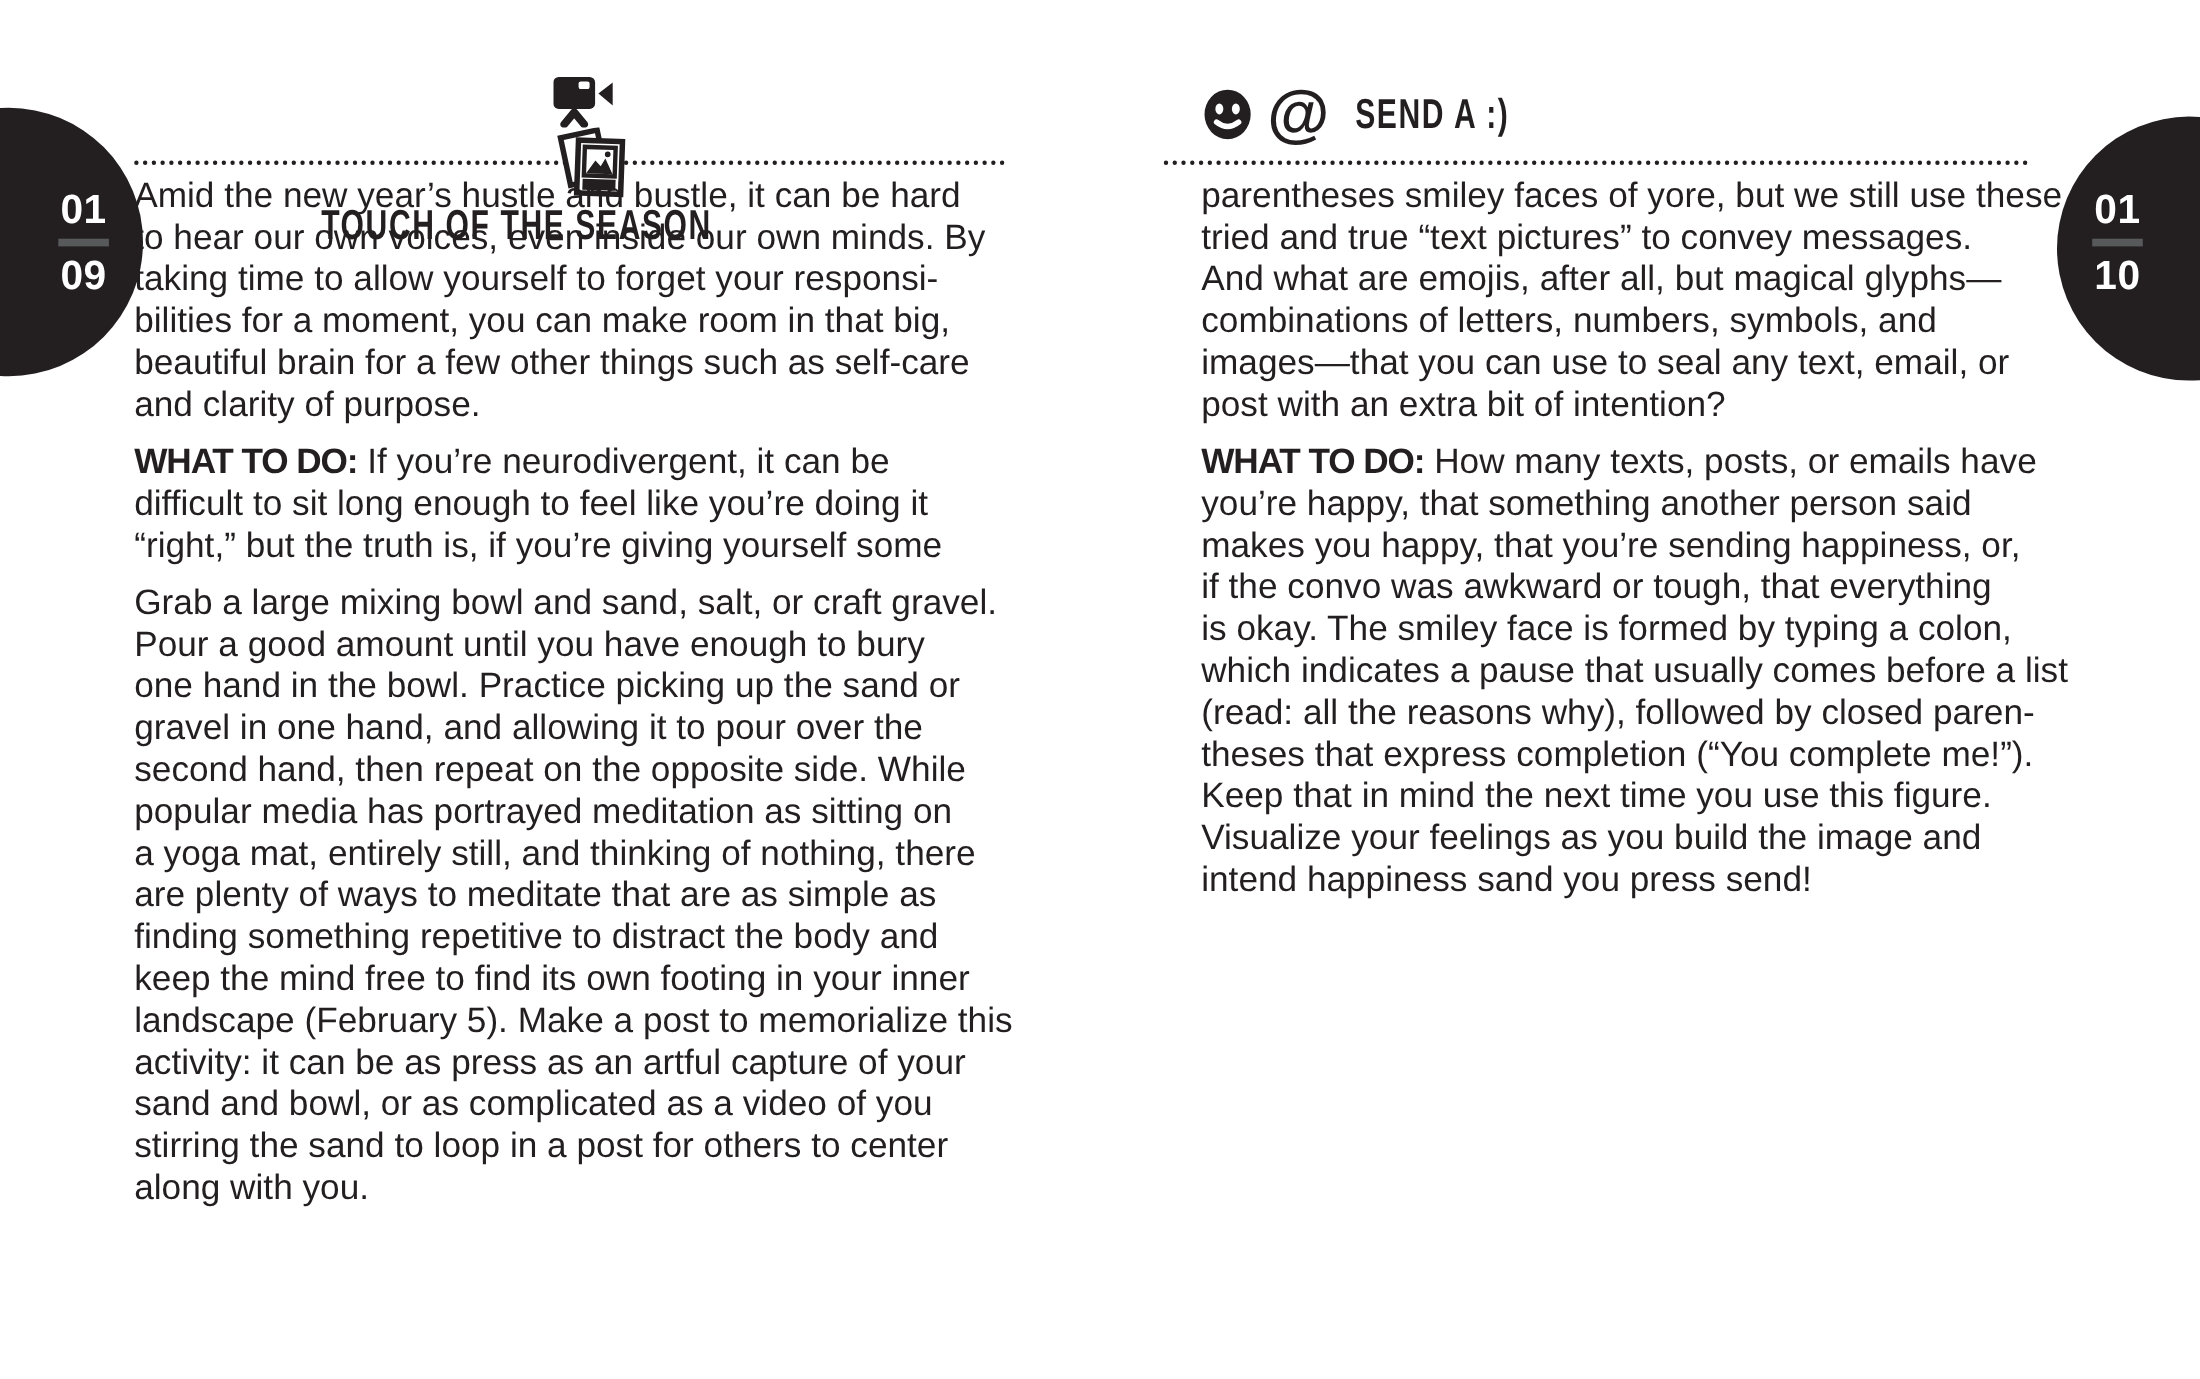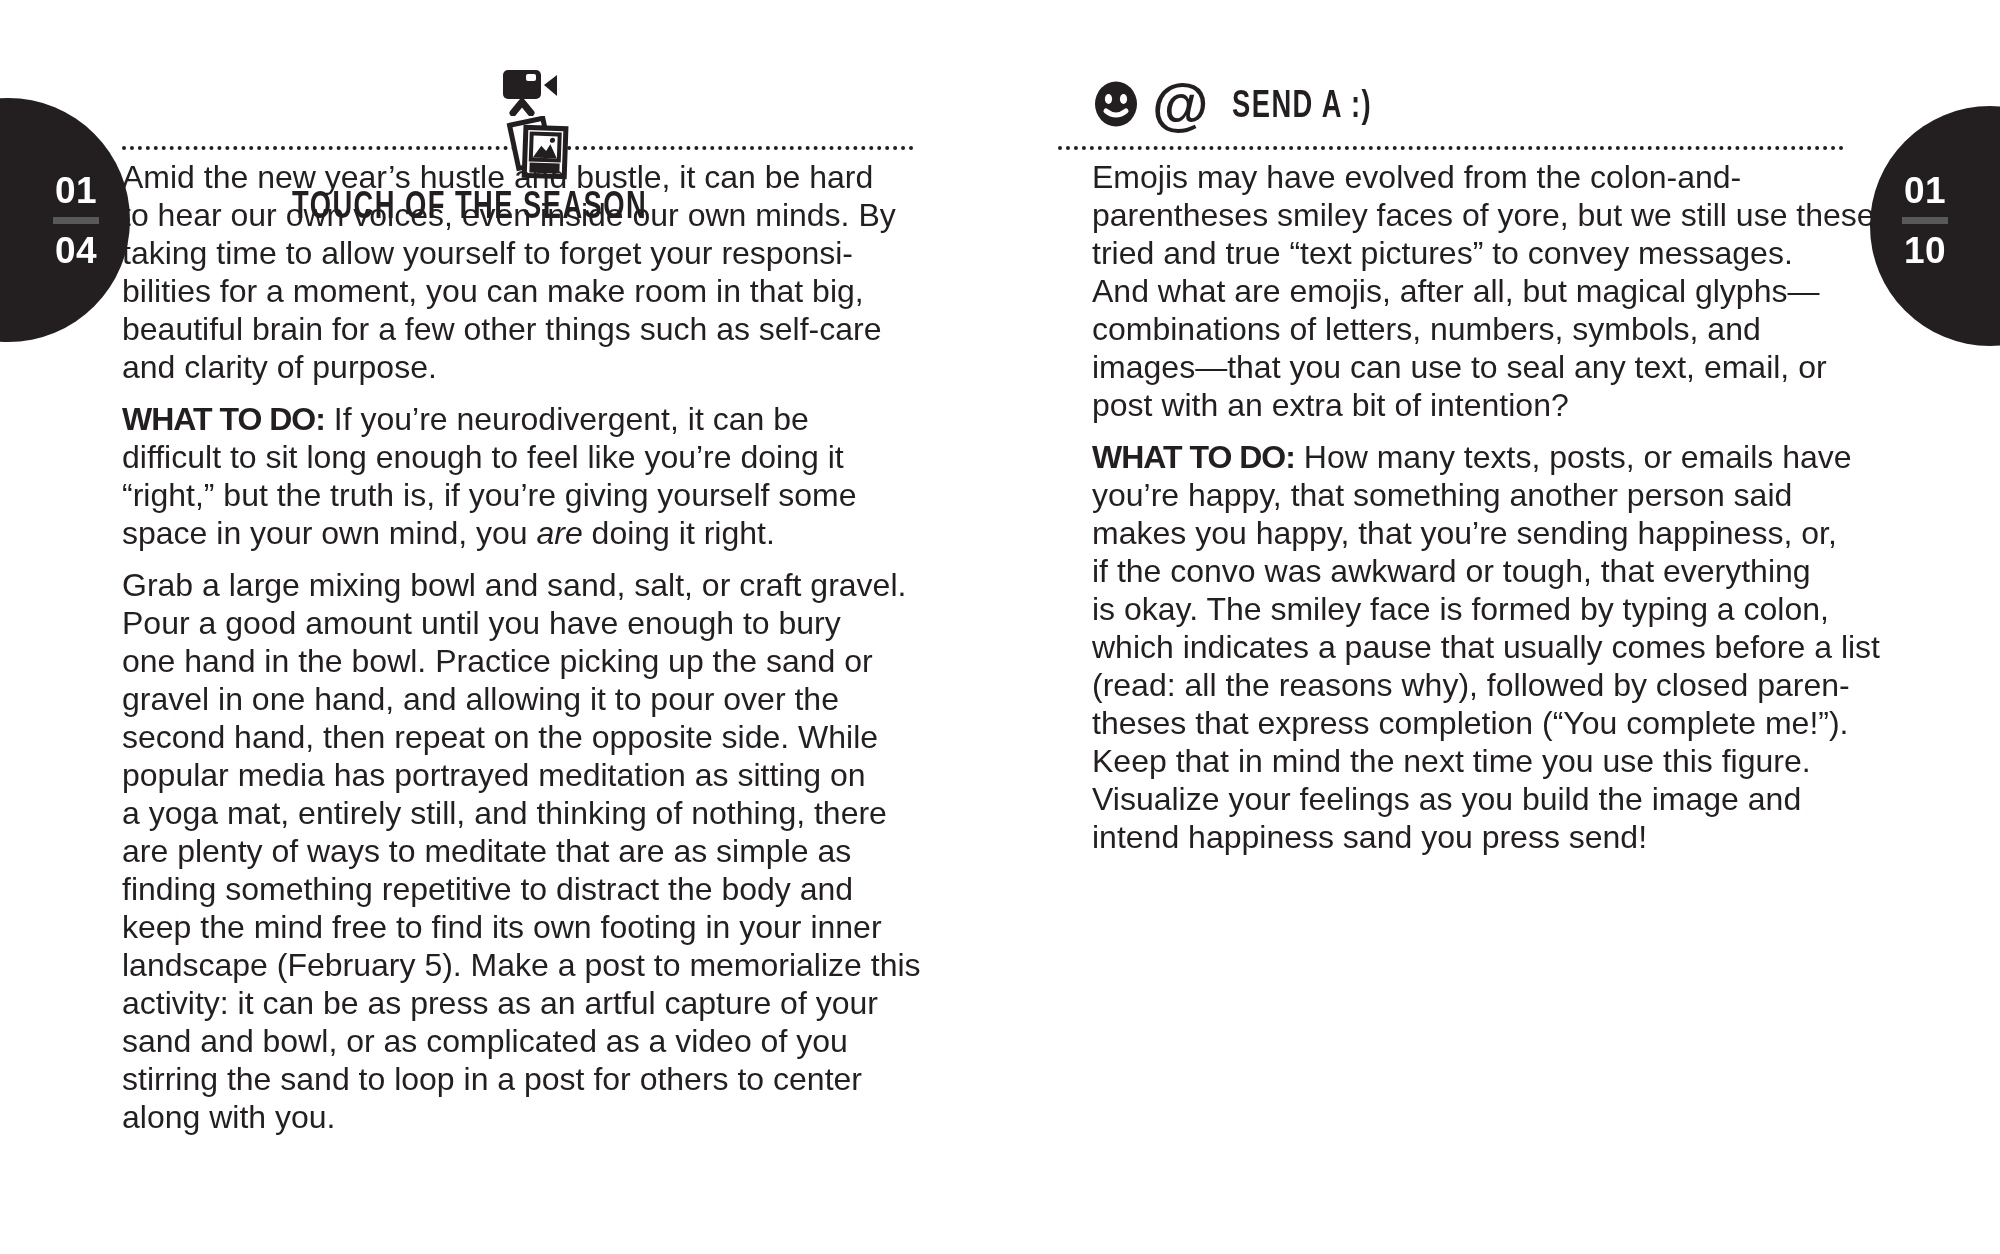--- a/index.html
+++ b/index.html
@@ -58,21 +58,21 @@
 </head>
 <body style="--ink: #231f20; --page-bg: #ffffff; --badge-bg: #231f20; --badge-text: #ffffff; --badge-divider: #58595b;">
 
 <div class="spread">
 
   <div>
     <div class="badge-circle left"></div>
     <div class="badge-nums left">
       <div>01</div>
       <div class="badge-divider"></div>
-      <div>04</div>
+      <div>09</div>
     </div>
   </div>
 
   <div>
     <div class="badge-circle right"></div>
     <div class="badge-nums right">
       <div>01</div>
       <div class="badge-divider"></div>
       <div>10</div>
     </div>
@@ -111,21 +111,20 @@
           <div class="line"><span>to hear our own voices, even inside our own minds. By</span></div>
           <div class="line"><span>taking time to allow yourself to forget your responsi-</span></div>
           <div class="line"><span>bilities for a moment, you can make room in that big,</span></div>
           <div class="line"><span>beautiful brain for a few other things such as self-care</span></div>
           <div class="line"><span>and clarity of purpose.</span></div>
         </div>
         <div class="para">
           <div class="line"><span class="wtd">WHAT TO DO:</span><span> If you’re neurodivergent, it can be</span></div>
           <div class="line"><span>difficult to sit long enough to feel like you’re doing it</span></div>
           <div class="line"><span>“right,” but the truth is, if you’re giving yourself some</span></div>
-          <div class="line"><span>space in your own mind, you </span><span class="it">are</span><span> doing it right.</span></div>
         </div>
         <div class="para">
           <div class="line"><span>Grab a large mixing bowl and sand, salt, or craft gravel.</span></div>
           <div class="line"><span>Pour a good amount until you have enough to bury</span></div>
           <div class="line"><span>one hand in the bowl. Practice picking up the sand or</span></div>
           <div class="line"><span>gravel in one hand, and allowing it to pour over the</span></div>
           <div class="line"><span>second hand, then repeat on the opposite side. While</span></div>
           <div class="line"><span>popular media has portrayed meditation as sitting on</span></div>
           <div class="line"><span>a yoga mat, entirely still, and thinking of nothing, there</span></div>
           <div class="line"><span>are plenty of ways to meditate that are as simple as</span></div>
@@ -149,21 +148,20 @@
           <ellipse cx="29.5" cy="18" rx="3.6" ry="5" fill="#ffffff"></ellipse>
           <path d="M12 30 Q22 38 32 30" stroke="#ffffff" stroke-width="5" fill="none" stroke-linecap="round"></path>
         </svg>
       </span>
       <span class="at-glyph">@</span>
       <h1 class="title">SEND A :)</h1>
     </div>
     <div class="dotted"></div>
     <div class="body-copy">
         <div class="para">
-          <div class="line"><span>Emojis may have evolved from the colon-and-</span></div>
           <div class="line"><span>parentheses smiley faces of yore, but we still use these</span></div>
           <div class="line"><span>tried and true “text pictures” to convey messages.</span></div>
           <div class="line"><span>And what are emojis, after all, but magical glyphs—</span></div>
           <div class="line"><span>combinations of letters, numbers, symbols, and</span></div>
           <div class="line"><span>images—that you can use to seal any text, email, or</span></div>
           <div class="line"><span>post with an extra bit of intention?</span></div>
         </div>
         <div class="para">
           <div class="line"><span class="wtd">WHAT TO DO:</span><span> How many texts, posts, or emails have</span></div>
           <div class="line"><span>you’re happy, that something another person said</span></div>

